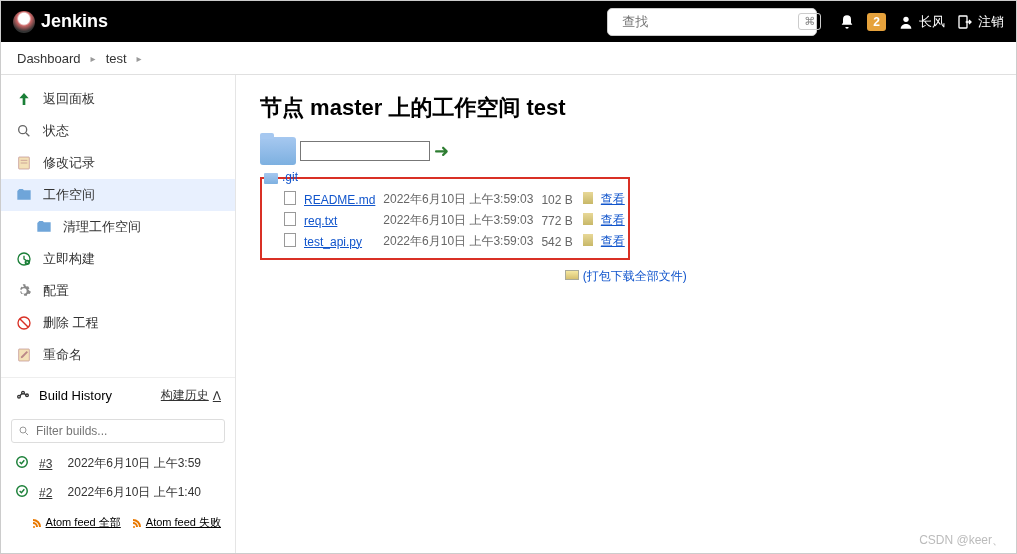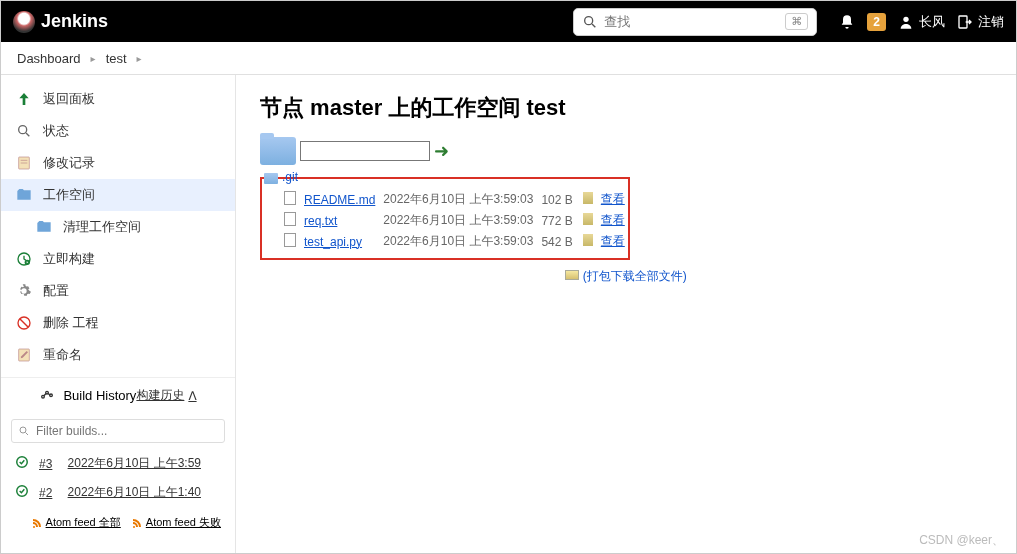--- a/index.html
+++ b/index.html
@@ -1,47 +1,47 @@
 <!DOCTYPE html>
 <html><head>
   <meta charset="utf-8">
   <style>
     * { margin: 0; padding: 0; box-sizing: border-box; }
     body { font-family: -apple-system, BlinkMacSystemFont, "Segoe UI", Helvetica, Arial, sans-serif; font-size: 13px; background: #fff; width: 1017px; height: 554px; overflow: hidden; border: 1px solid #ccc; position: relative; }
     
     .topbar { background: #000; color: #fff; height: 41px; display: flex; align-items: center; padding: 0 12px; gap: 8px; }
     .logo-area { display: flex; align-items: center; gap: 6px; font-size: 18px; font-weight: bold; justify-content: center; }
     .logo-mask { width: 22px; height: 22px; background: radial-gradient(circle at 50% 35%, #fff 30%, #c66 40%, #333 70%); border-radius: 50%; }
-    .search-box { margin-left: auto; display: flex; align-items: center; background: #fff; border-radius: 5px; padding: 11px 8px; width: 244px; height: 28px; border: 1px solid #ccc; }
+    .search-box { margin-left: auto; display: flex; align-items: center; background: #fff; border-radius: 5px; padding: 11px 8px; width: 210px; height: 28px; border: 1px solid #ccc; }
     .search-box svg { width: 14px; height: 14px; color: #555; }
     .search-input { border: none; outline: none; flex: 1; margin-left: 6px; font-size: 13px; color: #333; }
     .kbd-hint { border: 1px solid #ccc; border-radius: 3px; padding: 1px 5px; font-size: 11px; color: #888; }
     .topbar-icons { display: flex; align-items: center; gap: 12px; margin-left: 14px; }
     .badge { background: #e6a23c; color: #fff; border-radius: 3px; padding: 2px 6px; font-size: 12px; font-weight: bold; }
     .top-link { display: flex; align-items: center; gap: 5px; color: #fff; font-size: 13px; cursor: pointer; font-weight: 500; }
     
     .breadcrumb { background: #fff; border-bottom: 1px solid #e0e0e0; height: 33px; display: flex; align-items: center; padding: 0 16px; gap: 10px; font-size: 13px; }
     .breadcrumb a { color: #333; text-decoration: none; font-weight: 500; }
     .bc-sep { color: #999; font-size: 10px; }
     
     .content { display: flex; height: calc(100% - 74px); }
     .sidebar { width: 235px; border-right: 1px solid #e5e5e5; padding: 8px 0; display: flex; flex-direction: column; }
     .side-item { display: flex; align-items: center; gap: 10px; padding: 7px 14px; cursor: pointer; font-size: 13px; color: #333; }
     .side-item.active { background: #e8f0fe; }
     .side-item.sub { padding-left: 34px; }
     .side-icon { width: 18px; height: 18px; display: flex; align-items: center; justify-content: center; }
     
-    .build-history-hdr { display: flex; align-items: center; justify-content: center; padding: 8px 14px; border-top: 1px solid #eee; margin-top: 6px; }
+    .build-history-hdr { display: flex; align-items: center; justify-content: space-between; padding: 8px 14px; border-top: 1px solid #eee; margin-top: 6px; }
     .bh-title { display: flex; align-items: center; gap: 8px; font-size: 13px; font-weight: 500; }
     .bh-sub { font-size: 12px; text-decoration: underline; color: #333; display: flex; align-items: center; gap: 4px;}
     .filter-builds { margin: 6px 10px; border: 1px solid #ddd; border-radius: 3px; display: flex; align-items: center; padding: 4px 6px; gap: 6px; }
     .filter-builds input { border: none; outline: none; flex: 1; font-size: 12px; color: #777; }
     .build-row { display: flex; align-items: center; gap: 10px; padding: 6px 14px; font-size: 12px; }
     .build-num { text-decoration: underline; color: #333; }
-    .build-date { text-decoration: underline; color: #333; margin-left: auto; margin-right: 20px; }
+    .build-date { color: #333; margin-left: auto; margin-right: 20px; }
     .build-success { color: #1a7f37; }
     .atom-row { display: flex; gap: 10px; padding: 8px 14px; font-size: 11px; align-items: center; justify-content: flex-end; }
     .atom-link { text-decoration: underline; display: flex; align-items: center; gap: 3px; }
     
     .main { flex: 1; padding: 18px 24px; position: relative; }
     .page-title { font-size: 22px; font-weight: 600; margin-bottom: 14px; }
     .folder-bar { display: flex; align-items: center; gap: 4px; }
     .folder-icon { width: 36px; height: 28px; background: linear-gradient(#a6c8f0, #7db0e0); border-radius: 3px; position: relative; }
     .folder-icon::before { content: ''; position: absolute; top: -4px; left: 0; width: 14px; height: 6px; background: #a6c8f0; border-radius: 2px 2px 0 0; }
     .path-input { border: 1px solid #777; height: 20px; width: 130px; padding: 1px 4px; font-size: 12px; }

